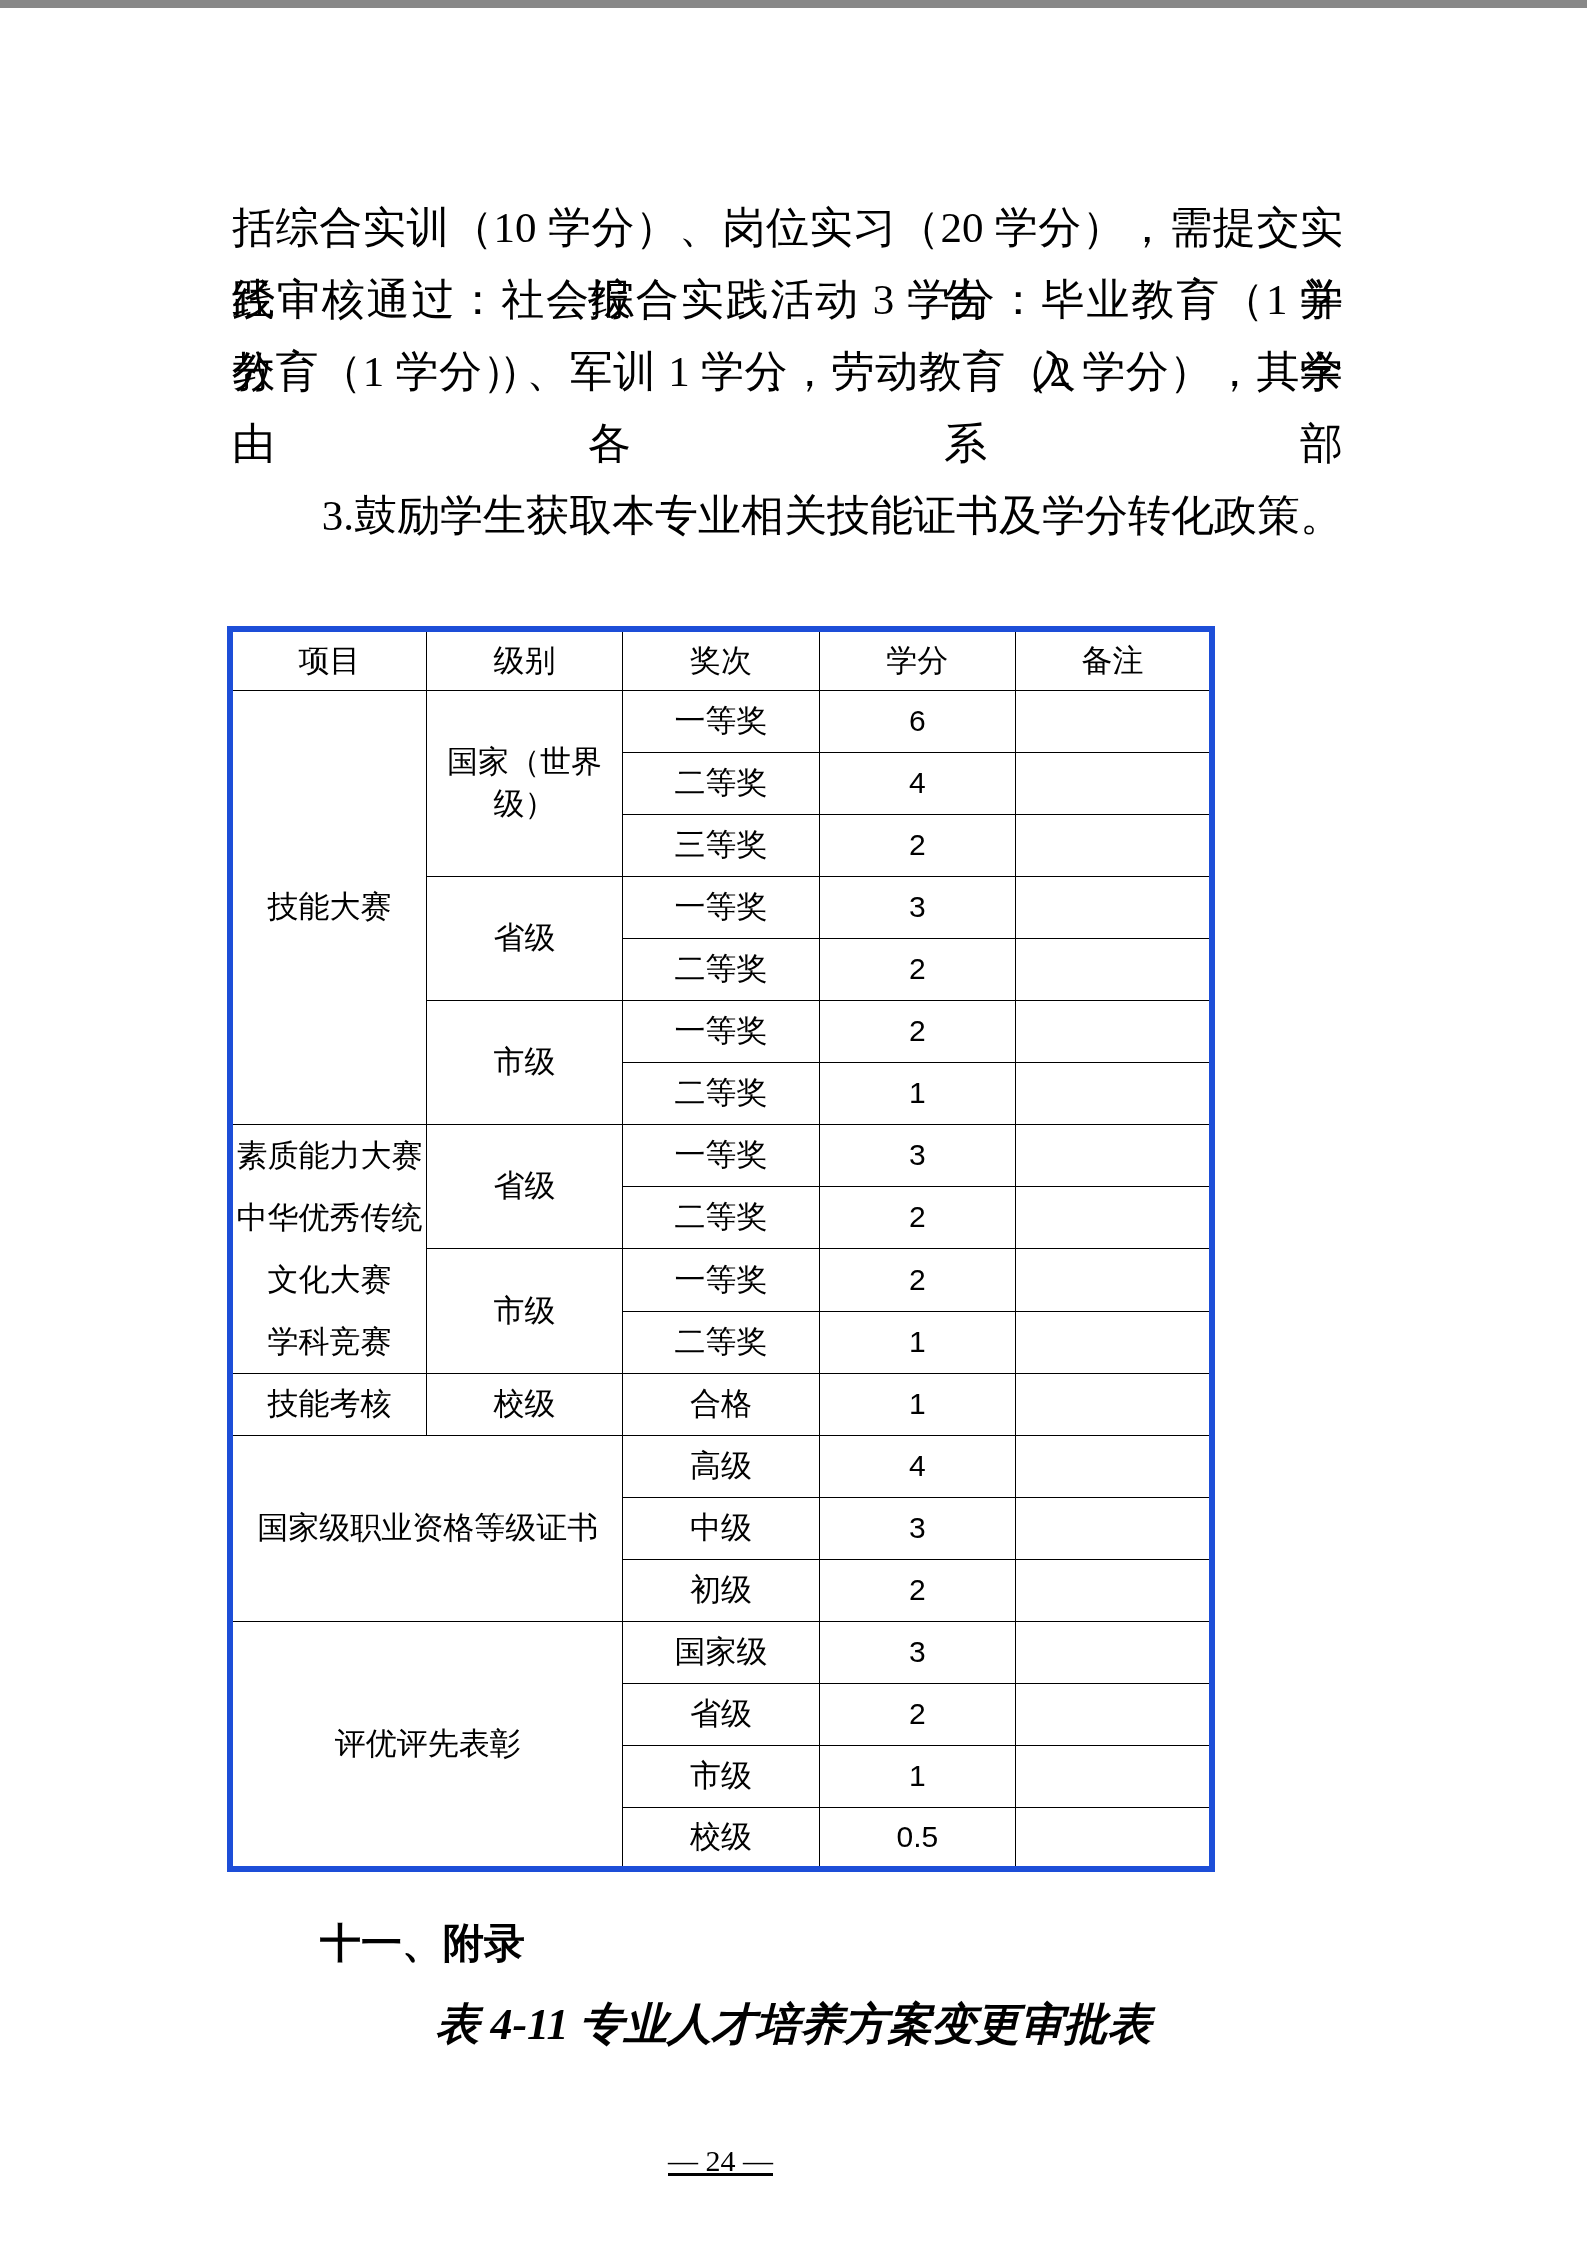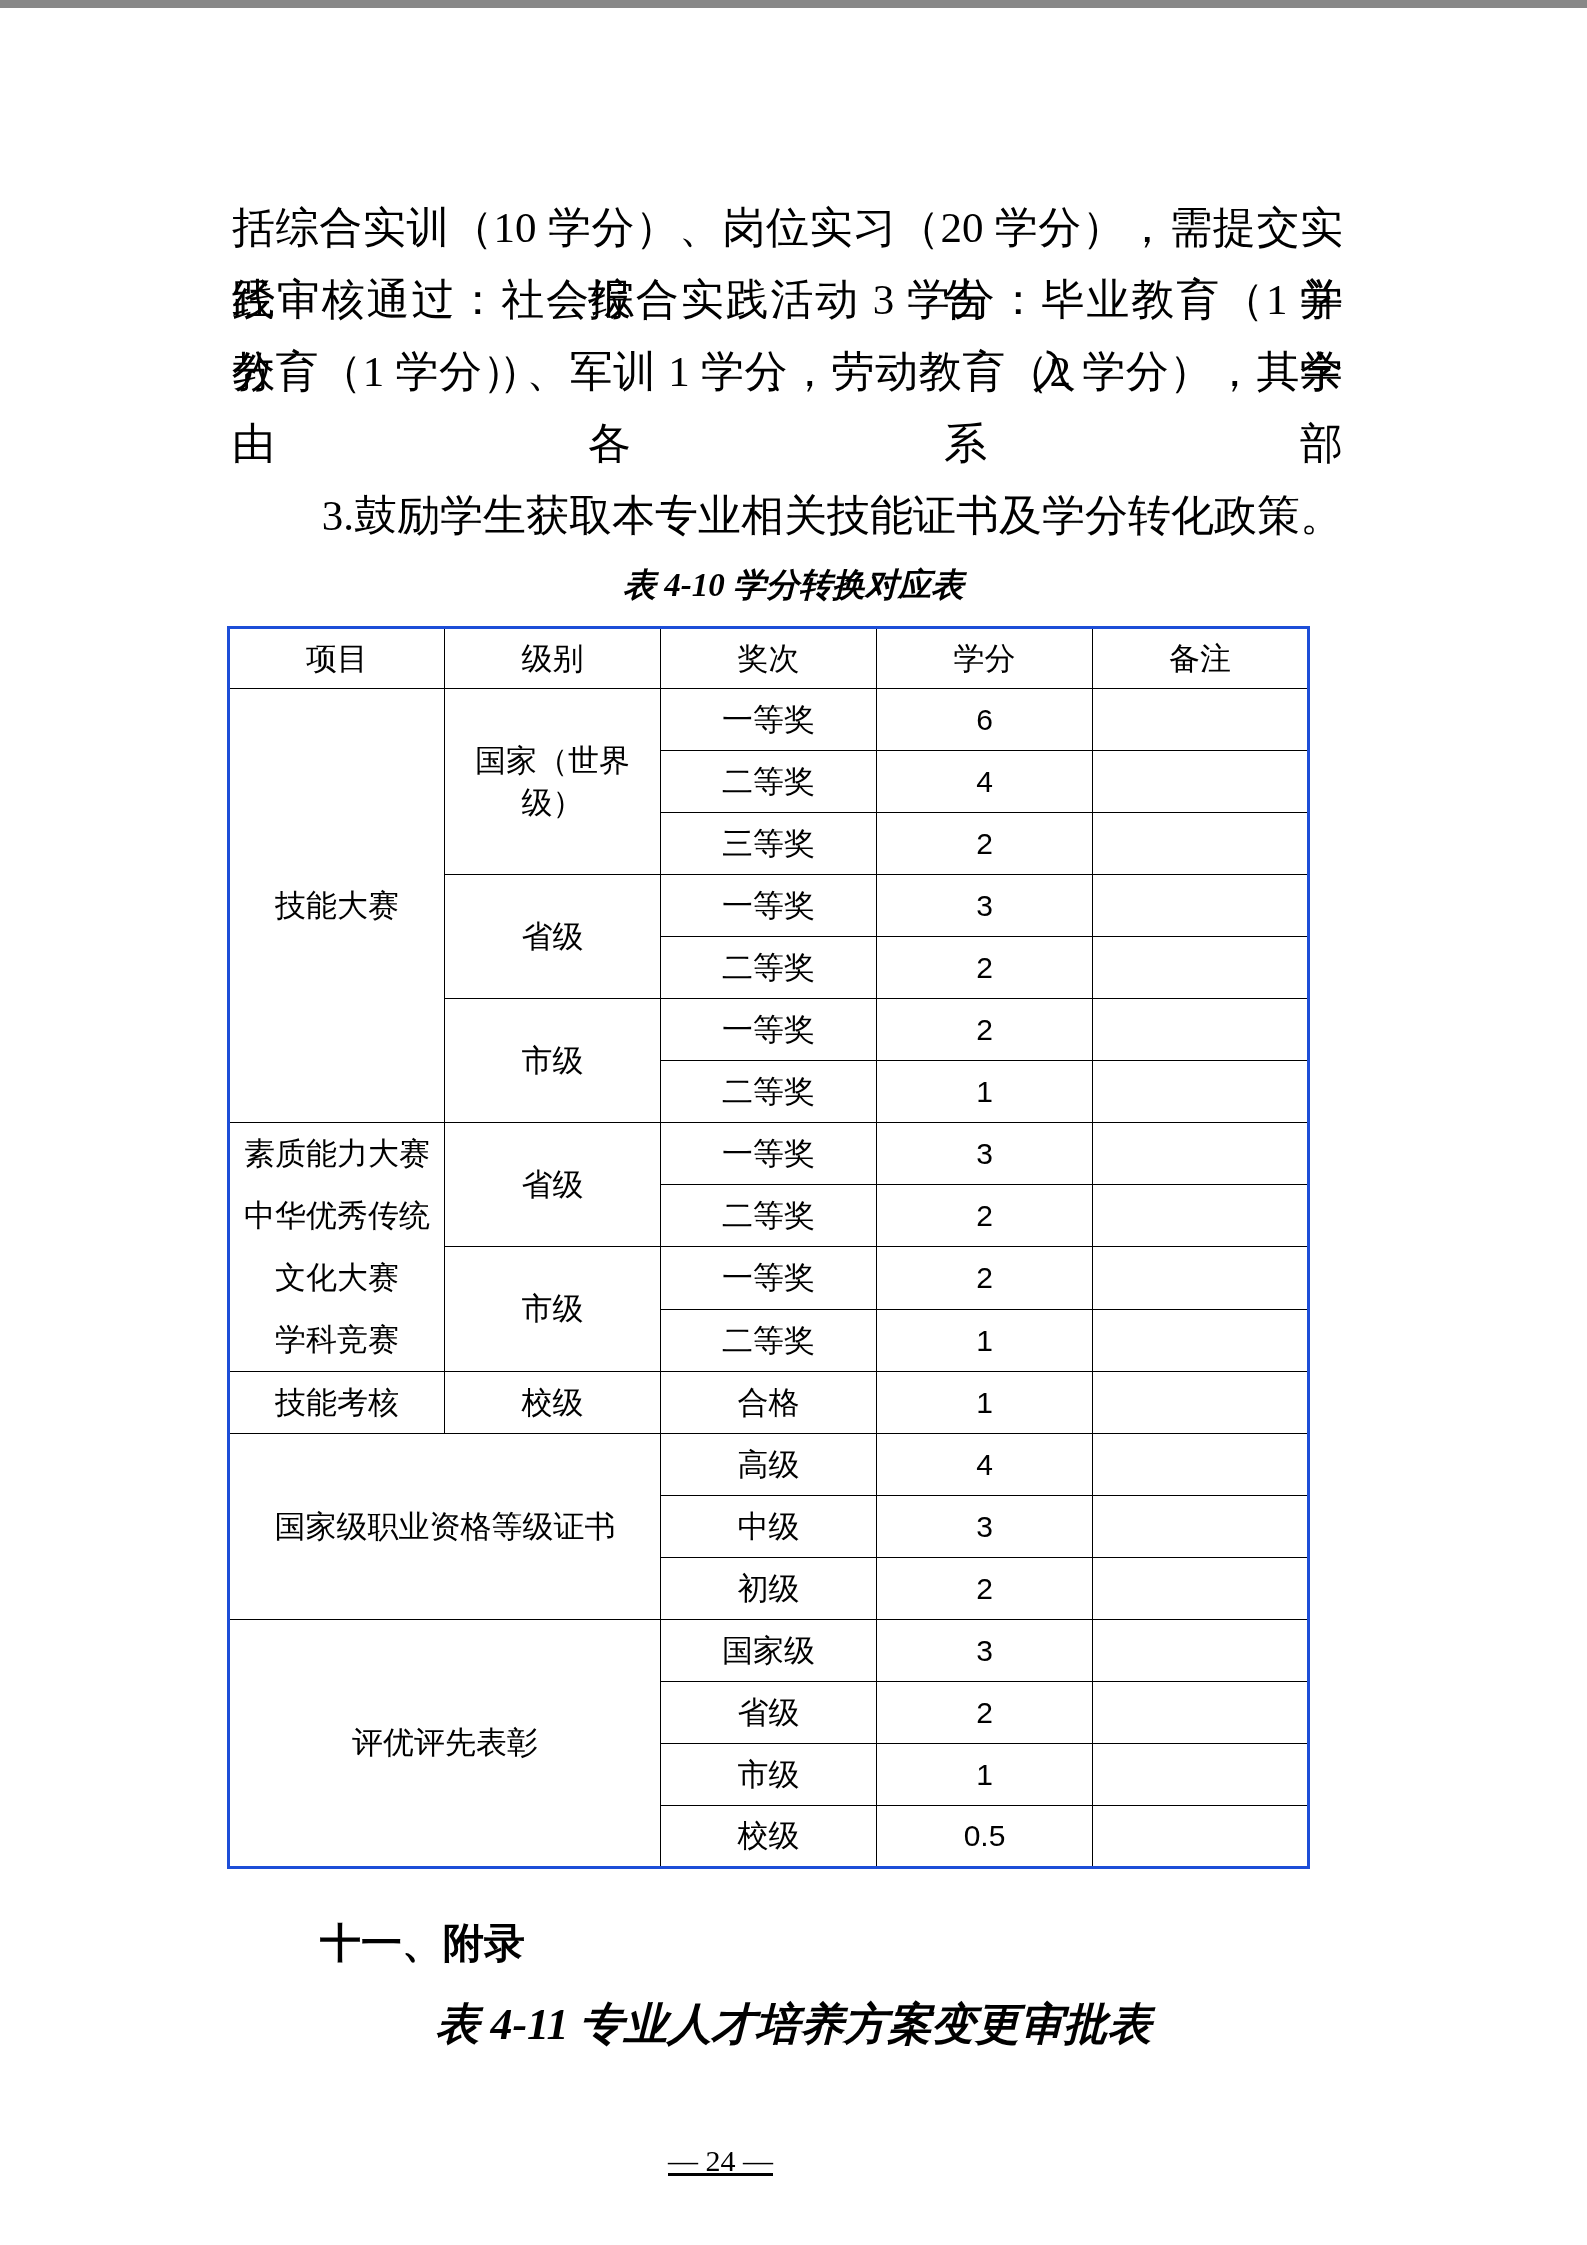--- a/index.html
+++ b/index.html
@@ -22,23 +22,23 @@
   }
   
   .table-caption{
     position:absolute;left:0;width:1587px;text-align:center;
     font-style:italic;font-weight:bold;
   }
   .caption-1{top:549px;height:56px;line-height:56px;font-size:33px;}
   .caption-2{top:1994px;height:46px;line-height:46px;font-size:44px;}
   
   .credit-table{
-    position:absolute;left:227px;top:618px;width:1083px;
+    position:absolute;left:227px;top:618px;width:988px;
     border-collapse:collapse;table-layout:fixed;
-    border:3px solid #1d4ed8;
+    border:6px solid #1d4ed8;
   }
   .credit-table th,.credit-table td{
     border:1.5px solid #000;
     text-align:center;vertical-align:middle;
     padding:0;font-size:31px;font-weight:normal;
     overflow:hidden;
   }
   .credit-table thead tr{height:61px;}
   .credit-table tbody tr{height:62px;}
   .credit-table td.num{
@@ -64,21 +64,20 @@
 <div class="page">
 
   <div class="paragraph">
     <div class="para-line just">括综合实训（10 学分）、岗位实习（20 学分），需提交实践报告并</div>
     <div class="para-line just">经审核通过：社会综合实践活动 3 学分：毕业教育（1 学分）、入学</div>
     <div class="para-line just">教育（1 学分）、军训 1 学分，劳动教育（2 学分），其余由各系部</div>
   </div>
 
   <div class="numbered-item">3.鼓励学生获取本专业相关技能证书及学分转化政策。</div>
 
-  <div class="table-caption caption-1">表 4-10 学分转换对应表</div>
 
   <table class="credit-table">
     <colgroup>
       <col style="width:20%">
         <col style="width:20%">
         <col style="width:20%">
         <col style="width:20%">
         <col style="width:20%">
     </colgroup>
   <thead>

